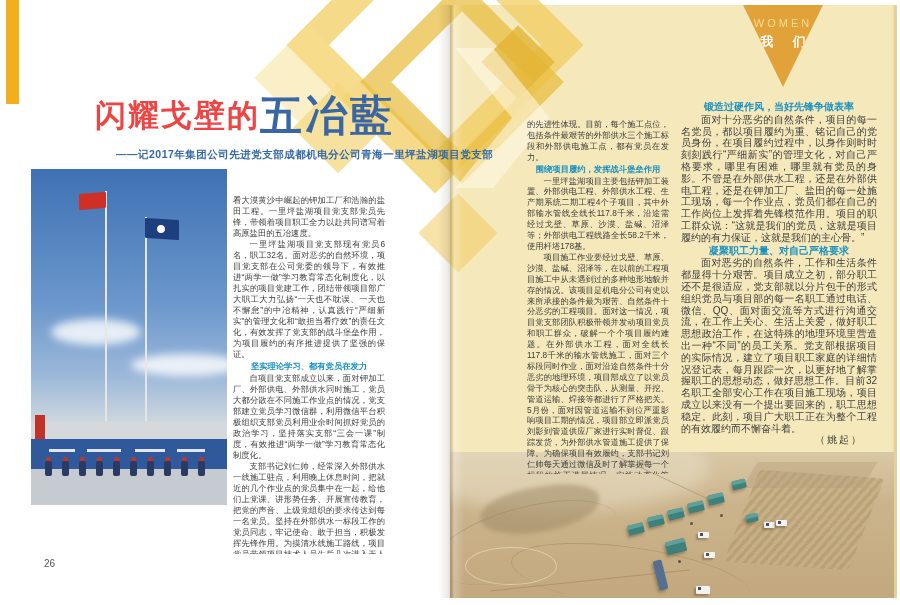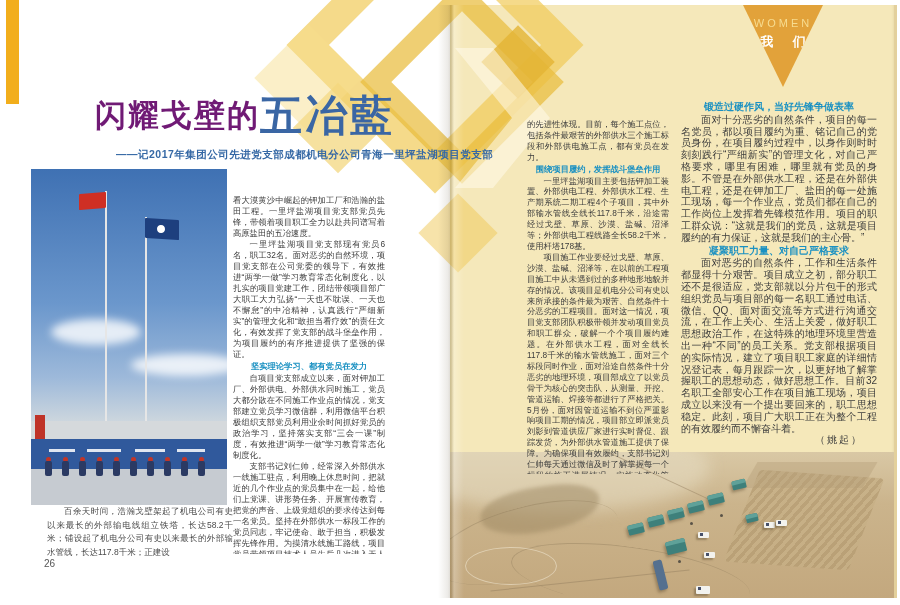--- a/index.html
+++ b/index.html
@@ -24,21 +24,21 @@
         background:rgba(255,250,233,.55);
         clip-path:polygon(0% 0%,40% 0%,100% 50%,40% 100%,0% 100%,60% 50%);}
   
   .tab{position:absolute;left:743px;top:5px;width:80px;height:82px;z-index:3;background:#e2a23a;
        clip-path:polygon(0 0,100% 0,50% 100%);text-align:center;}
   .tab .en{display:block;margin-top:12px;font-size:11px;letter-spacing:3px;color:#f7dc90;}
   .tab .zh{display:block;margin-top:4px;font-size:13px;font-weight:bold;letter-spacing:8px;
            padding-left:8px;color:#ffffff;}
   
   .masthead{position:absolute;left:95px;top:88px;z-index:5;white-space:nowrap;}
-  .t-main{font-size:31px;font-weight:bold;letter-spacing:2px;color:#701a75;vertical-align:baseline;}
+  .t-main{font-size:31px;font-weight:bold;letter-spacing:2px;color:#ef4444;vertical-align:baseline;}
   .t-accent{font-size:42px;font-weight:bold;letter-spacing:3px;color:#3a66a4;vertical-align:-4px;}
   .subtitle{position:absolute;left:116px;top:148px;z-index:5;font-size:10.5px;font-weight:bold;
             color:#3568a5;letter-spacing:.5px;white-space:nowrap;}
   
   .col{position:absolute;z-index:5;text-align:justify;color:#3c3c3c;overflow:hidden;}
   .col p{margin:0;text-indent:2em;}
   .col p.cont{text-indent:0;margin-top:19px;}
   .col h4{margin:1px 0;font-size:inherit;color:#1b91c2;text-align:center;font-weight:bold;text-indent:0;}
   .lcol{left:233px;top:176px;width:152px;height:378px;font-size:8.3px;line-height:11px;}
   .rcol1{left:527px;top:100px;width:142px;height:374px;font-size:8.3px;line-height:10.9px;}
@@ -155,21 +155,20 @@
 
   <div class="col lcol">
     <p class="cont">看大漠黄沙中崛起的钾加工厂和浩瀚的盐田工程。一里坪盐湖项目党支部党员先锋，带领着项目职工全力以赴共同谱写着高原盐田的五冶速度。</p>
     <p>一里坪盐湖项目党支部现有党员6名，职工32名。面对恶劣的自然环境，项目党支部在公司党委的领导下，有效推进“两学一做”学习教育常态化制度化，以扎实的项目党建工作，团结带领项目部广大职工大力弘扬“一天也不耽误、一天也不懈怠”的中冶精神，认真践行“严细新实”的管理文化和“敢担当看疗效”的责任文化，有效发挥了党支部的战斗堡垒作用，为项目履约的有序推进提供了坚强的保证。</p>
     <h4>坚实理论学习、都有党员在发力</h4>
     <p>自项目党支部成立以来，面对钾加工厂、外部供电、外部供水同时施工，党员大都分散在不同施工作业点的情况，党支部建立党员学习微信群，利用微信平台积极组织支部党员利用业余时间抓好党员的政治学习，坚持落实支部“三会一课”制度，有效推进“两学一做”学习教育常态化制度化。</p>
     <p>支部书记刘仁帅，经常深入外部供水一线施工驻点，利用晚上休息时间，把就近的几个作业点的党员集中在一起，给他们上党课、讲形势任务、开展宣传教育，把党的声音、上级党组织的要求传达到每一名党员。坚持在外部供水一标段工作的党员同志，牢记使命、敢于担当，积极发挥先锋作用。为摸清水线施工路线，项目党员带领项目技术人员先后几次进入无人区。</p>
     <p>面对项目极其艰苦的自然条件，项目党支部提出，我们的党员同志一个也不能退缩，这是党的纪律要求，这是对我们每一名党员的考验，是党员政治素质的体现，是党</p>
   </div>
 
-  <div class="caption">百余天时间，浩瀚戈壁架起了机电公司有史以来最长的外部输电线组立铁塔，长达58.2千米；铺设起了机电分公司有史以来最长的外部输水管线，长达117.8千米；正建设</div>
   <div class="pagenum">26</div>
 
   <div class="col rcol1">
     <p class="cont">的先进性体现。目前，每个施工点位，包括条件最艰苦的外部供水三个施工标段和外部供电施工点，都有党员在发力。</p>
     <h4>围绕项目履约，发挥战斗堡垒作用</h4>
     <p>一里坪盐湖项目主要包括钾加工装置、外部供电工程、外部供水工程、生产期系统二期工程4个子项目，其中外部输水管线全线长117.8千米，沿途需经过戈壁、草原、沙漠、盐碱、沼泽等；外部供电工程线路全长58.2千米，使用杆塔178基。</p>
     <p>项目施工作业要经过戈壁、草原、沙漠、盐碱、沼泽等，在以前的工程项目施工中从未遇到过的多种地形地貌并存的情况。该项目是机电分公司有史以来所承接的条件最为艰苦、自然条件十分恶劣的工程项目。面对这一情况，项目党支部团队积极带领并发动项目党员和职工群众，破解一个个项目履约难题。在外部供水工程，面对全线长117.8千米的输水管线施工，面对三个标段同时作业，面对沿途自然条件十分恶劣的地理环境，项目部成立了以党员骨干为核心的突击队，从测量、开挖、管道运输、焊接等都进行了严格把关。5月份，面对因管道运输不到位严重影响项目工期的情况，项目部立即派党员刘影到管道供应厂家进行实时督促、跟踪发货，为外部供水管道施工提供了保障。为确保项目有效履约，支部书记刘仁帅每天通过微信及时了解掌握每一个标段的施工进展情况，实施动态化管理，确保了外部供水工程施工按计划的工期实施，有效发挥了党员先锋作用和党组织战斗堡垒作用。</p>
   </div>
 
   <div class="col rcol2">

